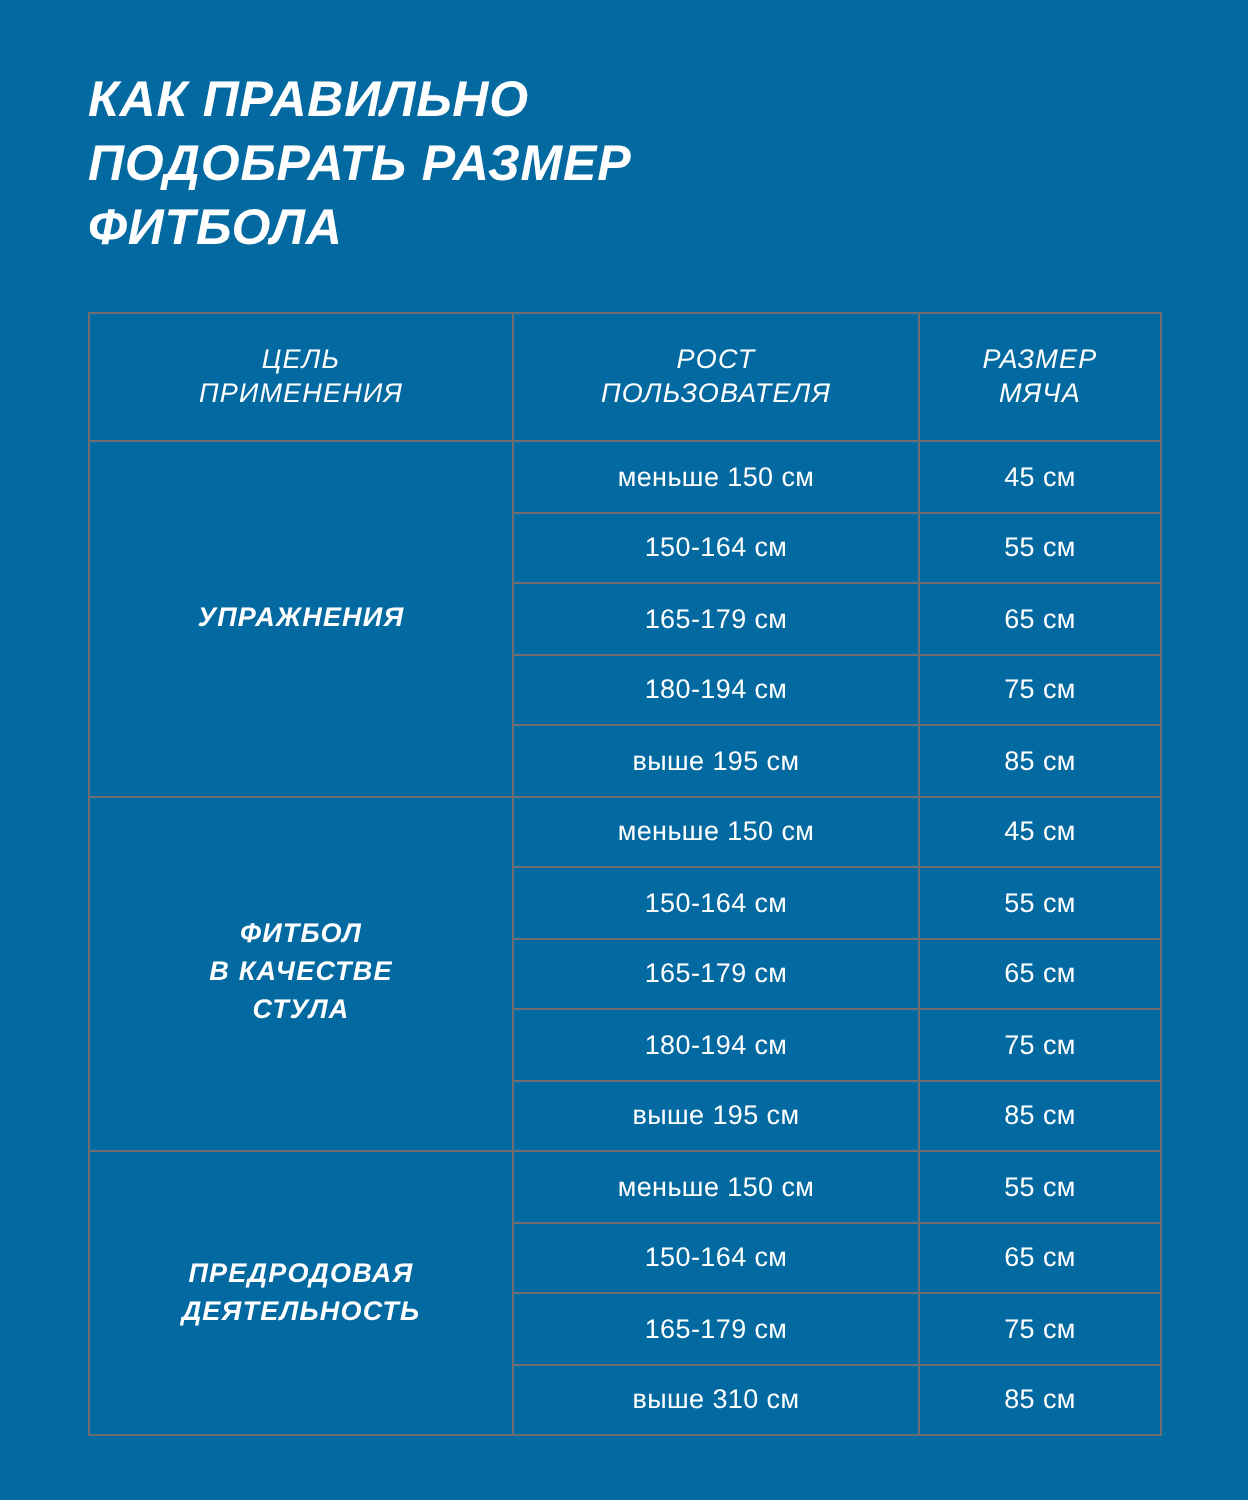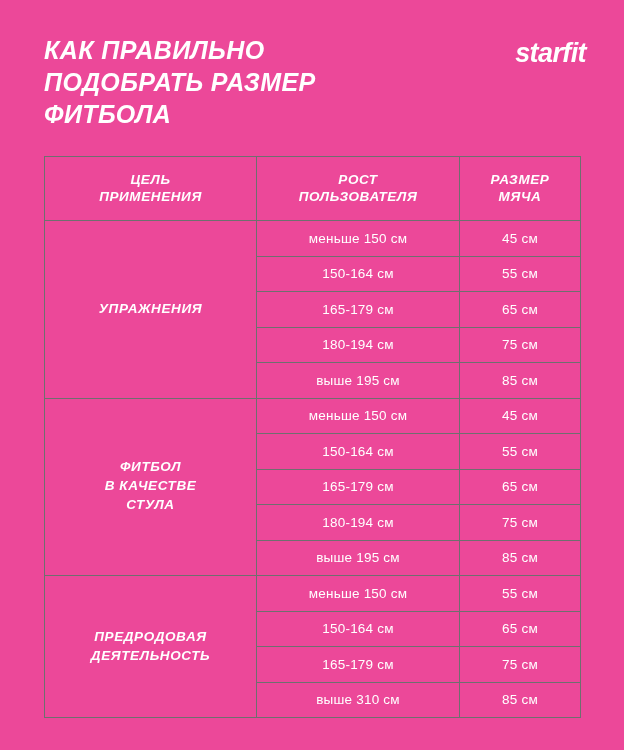--- a/index.html
+++ b/index.html
@@ -8,21 +8,21 @@
     padding: 0;
     width: 624px;
     height: 750px;
     background: #000000;
     font-family: "Liberation Sans", sans-serif;
   }
   .page {
     position: relative;
     width: 624px;
     height: 750px;
-    background: #ec4899;
+    background: #0369a1;
     overflow: hidden;
   }
   .header {
     display: flex;
     align-items: flex-start;
     justify-content: space-between;
     padding: 34px 38px 0 44px;
   }
   .title {
     color: #ffffff;
@@ -54,21 +54,21 @@
   }
   table.size-table th,
   table.size-table td {
     border: 1px solid #6f6f6f;
     color: #ffffff;
     text-align: center;
     vertical-align: middle;
   }
   thead th {
     font-size: 13.5px;
-    font-weight: 700;
+    font-weight: 400;
     font-style: italic;
     letter-spacing: 0.6px;
     text-transform: uppercase;
     padding: 14px 4px;
     line-height: 1.25;
     white-space: pre-line;
     height: 64px;
   }
   col.c1 { width: 212px; }
   col.c2 { width: 203px; }
@@ -94,21 +94,20 @@
 </style>
 </head>
 <body>
 
 <div class="page">
 
   <div class="header">
     <h1 class="title">КАК ПРАВИЛЬНО
 ПОДОБРАТЬ РАЗМЕР
 ФИТБОЛА</h1>
-    <div class="brand">starfit</div>
   </div>
 
   <div class="table-wrap">
     <table class="size-table">
       <colgroup>
         <col class="c1">
           <col class="c2">
           <col class="c3">
       </colgroup>
       <thead>

